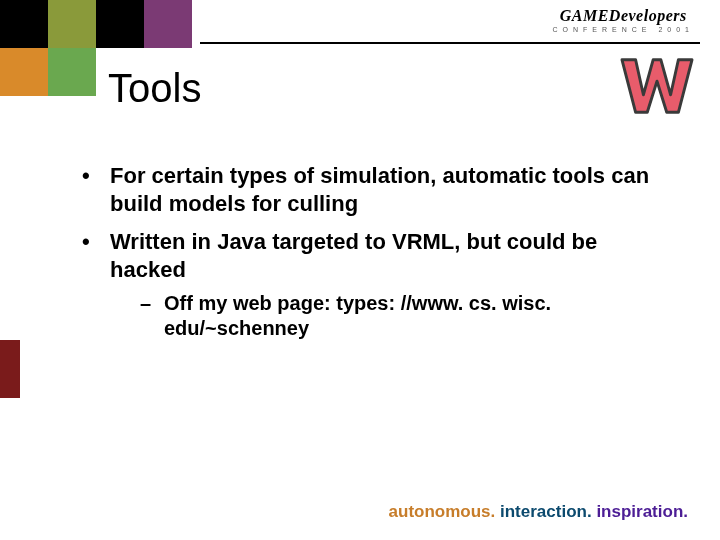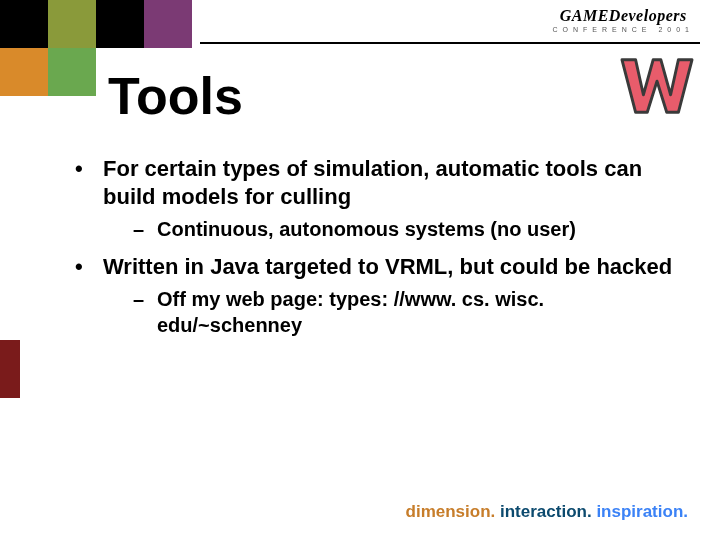--- a/index.html
+++ b/index.html
@@ -63,38 +63,38 @@
     position: absolute;
     right: 24px;
     top: 52px;
     width: 78px;
     height: 70px;
   }
   .title {
     position: absolute;
     left: 108px;
     top: 66px;
-    font-size: 52px;
-    font-weight: bold;
+    font-size: 40px;
+    font-weight: normal;
     color: #000;
   }
   .content {
     position: absolute;
     left: 70px;
     top: 150px;
     right: 40px;
     font-size: 22px;
     font-weight: bold;
     color: #000;
     line-height: 1.28;
   }
   .content ul.top {
     list-style: none;
     padding: 0;
-    margin: 5px;
+    margin: 12px;
   }
   .content ul.top > li {
     position: relative;
     padding-left: 28px;
     margin-bottom: 10px;
   }
   .content ul.top > li::before {
     content: "•";
     position: absolute;
     left: 0;
@@ -121,21 +121,21 @@
   }
   .footer {
     position: absolute;
     right: 32px;
     bottom: 18px;
     font-size: 17px;
     font-weight: bold;
   }
   .footer .f1 { color: #c77d2a; }
   .footer .f2 { color: #0c4a6e; }
-  .footer .f3 { color: #3b82f6; text-align: center; }
+  .footer .f3 { color: #4c1d95; text-align: center; }
 </style>
 </head>
 <body>
 
 <div class="sq-topbar"></div>
 <div class="square sq-olive"></div>
 <div class="square sq-black2"></div>
 <div class="square sq-purple"></div>
 <div class="square sq-orange"></div>
 <div class="square sq-green"></div>
@@ -153,29 +153,28 @@
   </svg>
 </div>
 
 <div class="title">Tools</div>
 
 <div class="content">
   <ul class="top">
     <li>
       <span>For certain types of simulation, automatic tools can build models for culling</span>
       <ul class="sub">
-        <li>Continuous, autonomous systems (no user)</li>
       </ul>
     </li>
     <li>
       <span>Written in Java targeted to VRML, but could be hacked</span>
       <ul class="sub">
         <li>Off my web page: types: //www. cs. wisc. edu/~schenney</li>
       </ul>
     </li>
   </ul>
 </div>
 
 <div class="footer">
-  <span class="f1">dimension.</span>
+  <span class="f1">autonomous.</span>
   <span class="f2">interaction.</span>
   <span class="f3">inspiration.</span>
 </div>
 
 </body></html>

